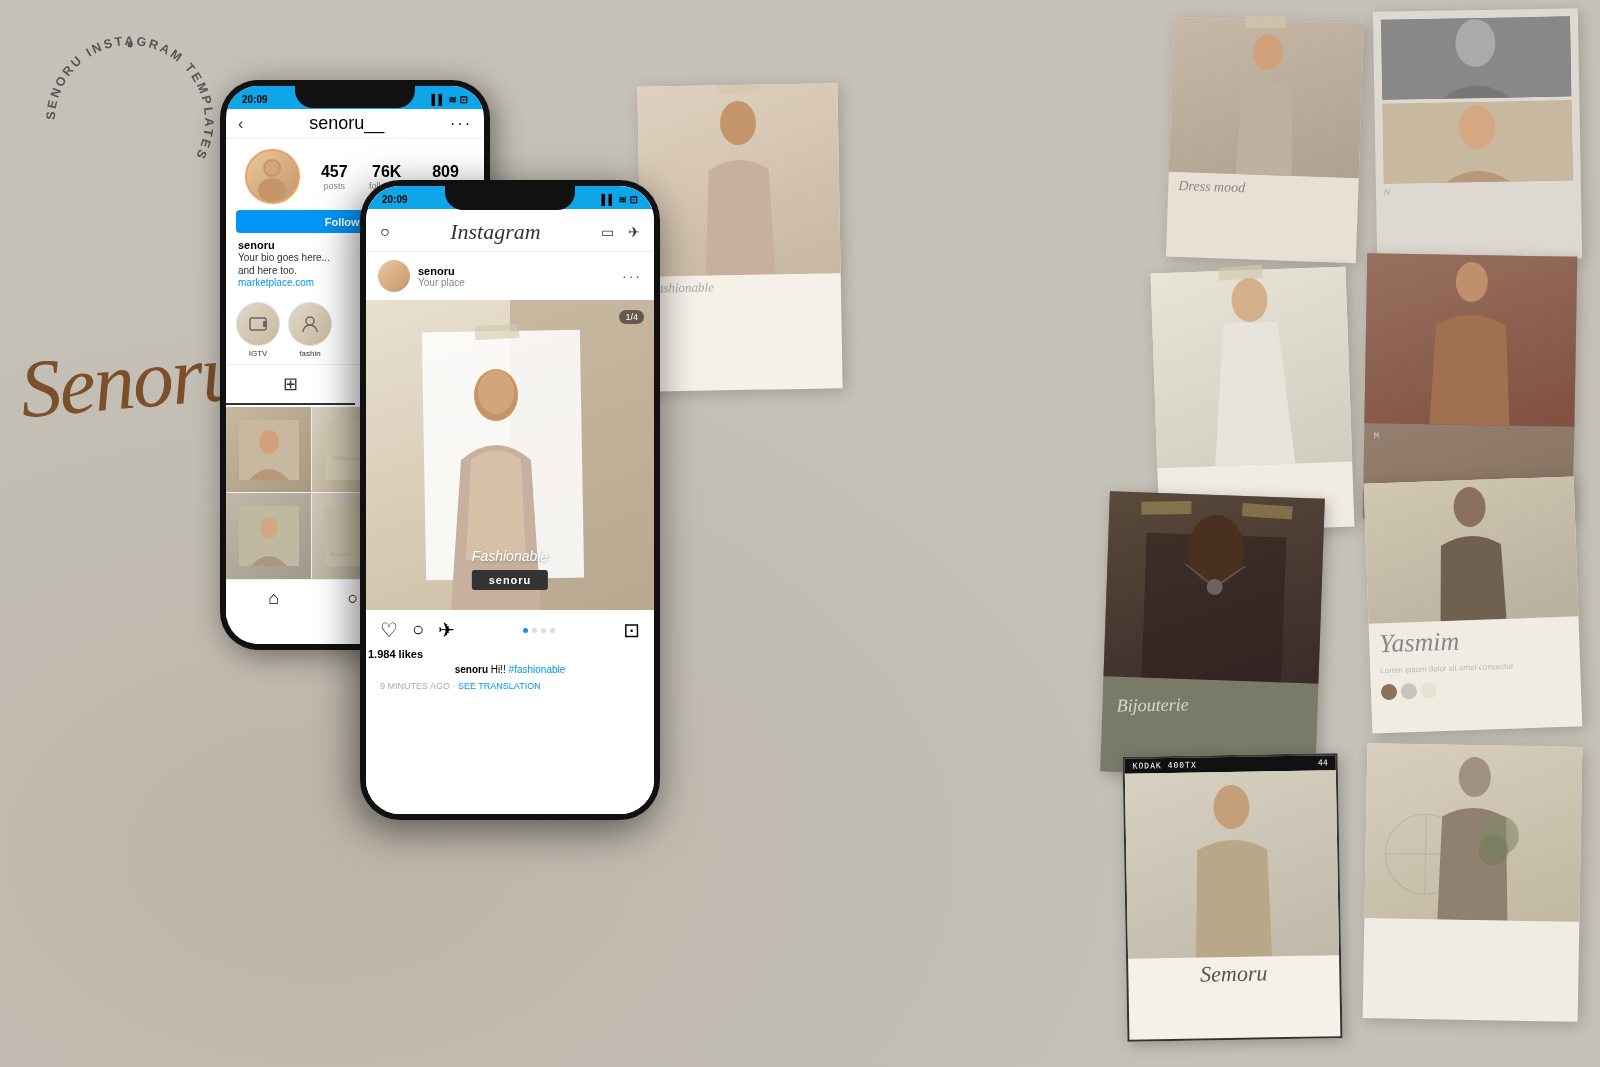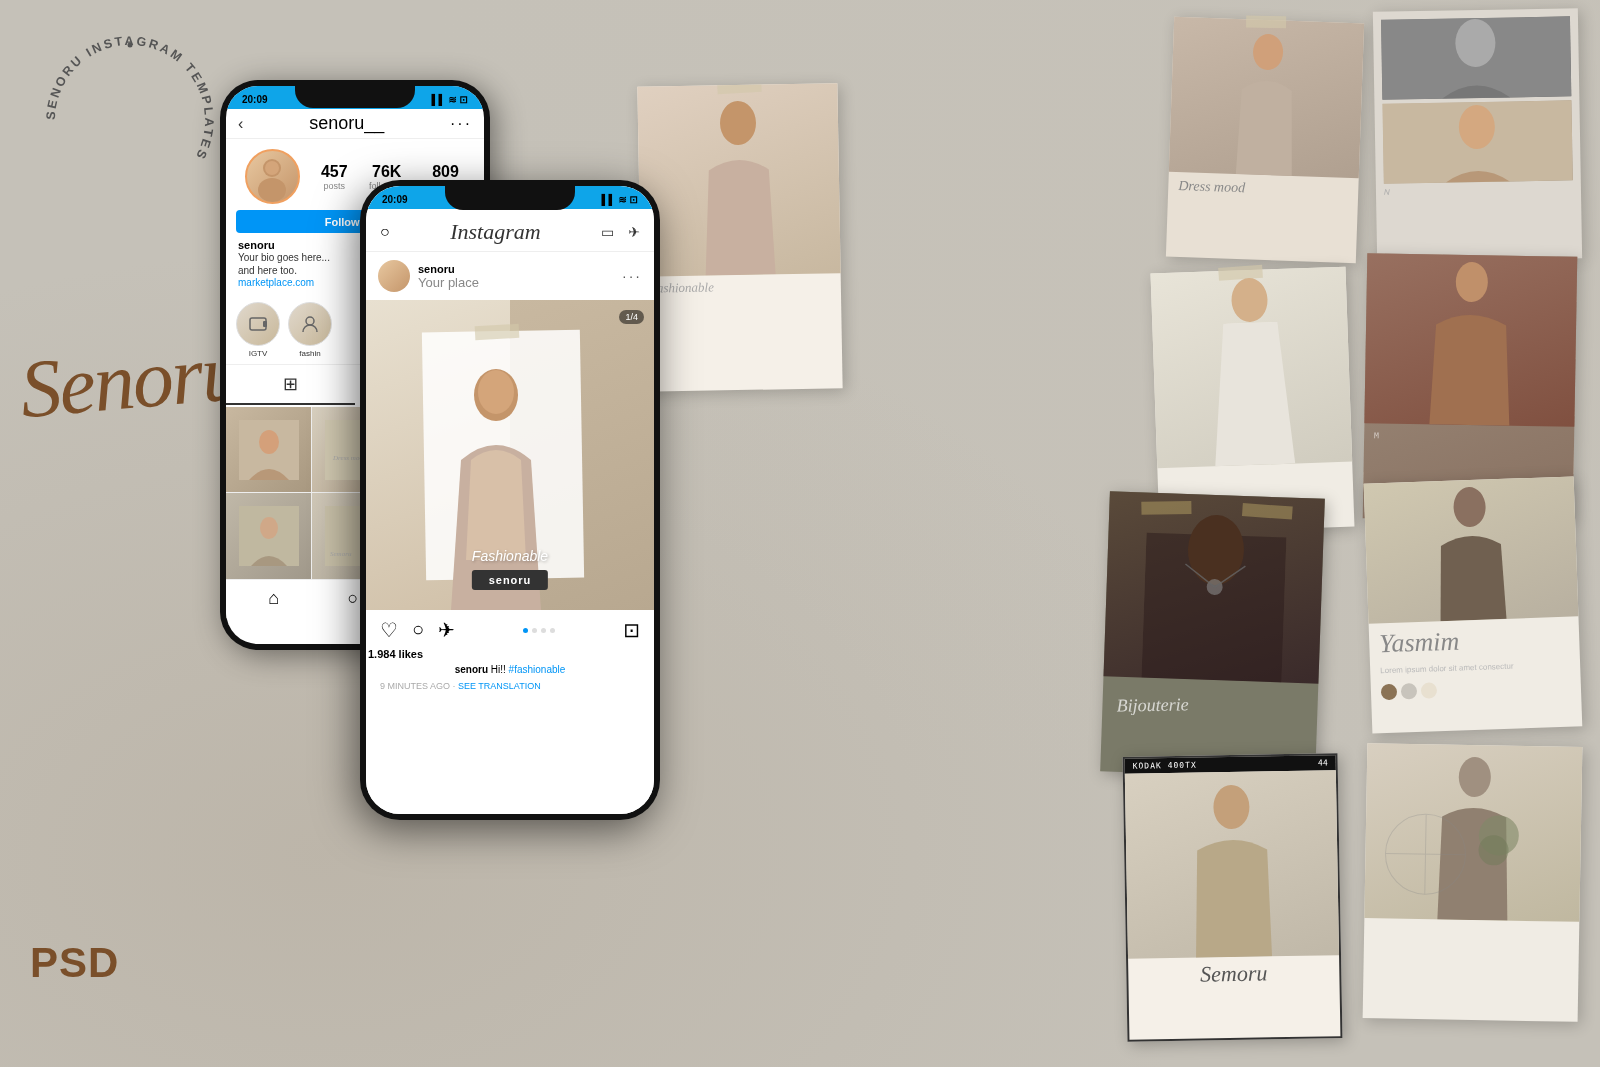--- a/index.html
+++ b/index.html
@@ -337,21 +337,21 @@
     .post-avatar {
       width: 32px;
       height: 32px;
       border-radius: 50%;
       background: linear-gradient(135deg, #e8c8a0, #c4956a);
       margin-right: 8px;
     }
 
     .post-user-info { flex: 1; }
     .post-username { font-size: 11px; font-weight: 700; }
-    .post-location { font-size: 13px; color: #888; }
+    .post-location { font-size: 10px; color: #888; }
     .post-dots { font-size: 14px; letter-spacing: 2px; color: #555; }
 
     
     .post-image {
       width: 100%;
       height: 310px;
       background: linear-gradient(160deg, #e8e0d0 0%, #d0c8b0 30%, #c0b0a0 60%, #b8a898 100%);
       position: relative;
       overflow: hidden;
     }
@@ -479,21 +479,20 @@
       <textPath href="#circle-path">SENORU INSTAGRAM TEMPLATES</textPath>
     </text>
 
     <circle cx="100" cy="25" r="2.5" fill="#555"></circle>
   </svg>
 </div>
 
 <div class="script-title">Senoru</div>
 
 <div class="psd-text">
-  <div>PSD</div>
 </div>
 
 <div class="phone-back">
   <div class="notch"></div>
   <div class="screen">
     <div class="ig-profile">
 
       <div class="status-bar">
         <span>20:09</span>
         <span>▌▌ ≋ ⊡</span>

